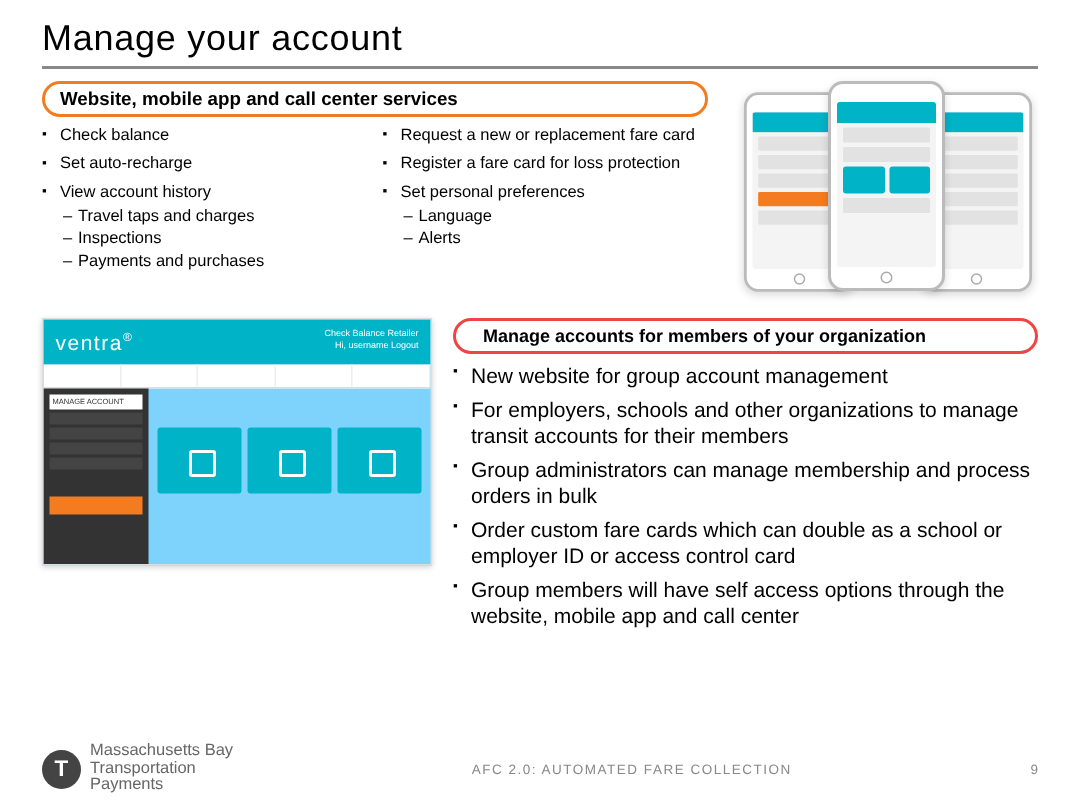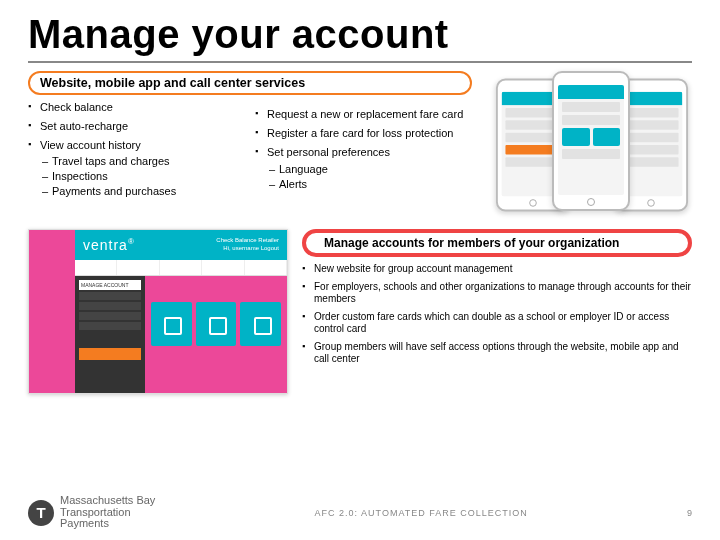--- a/index.html
+++ b/index.html
@@ -1,24 +1,24 @@
 <!DOCTYPE html>
 <html><head>
 <meta charset="utf-8">
 <style>
   * { box-sizing: border-box; margin: 0; padding: 0; }
   html, body { width: 720px; height: 540px; font-family: Arial, Helvetica, sans-serif; background: #fff; overflow: hidden; }
   .slide { position: relative; width: 720px; height: 540px; padding: 12px 28px 0 28px; }
-  .title { font-size: 40px; font-weight: 700; color: #000; letter-spacing: 0.5px; }
+  .title { font-size: 24px; font-weight: 400; color: #000; letter-spacing: 0.5px; }
   .hr { height: 2px; background: #888; margin: 4px 0 8px 0; }
 
   .upper { display: flex; gap: 20px; }
   .upper-left { flex: 1; }
   .banner { background: #fff; border: 2px solid #f47c20; border-radius: 14px; padding: 3px 10px; font-weight: bold; font-size: 12.5px; color: #000; margin-bottom: 6px; display: inline-block; width: 100%; }
-  .cols { display: flex; gap: 10px; font-size: 11px; color: #000; align-items: center; }
+  .cols { display: flex; gap: 10px; font-size: 11px; color: #000; }
   .col { flex: 1; }
   ul.sq { list-style: none; padding: 0; margin: 0; }
   ul.sq > li { position: relative; padding-left: 12px; margin-bottom: 5px; line-height: 1.25; }
   ul.sq > li::before { content: "▪"; position: absolute; left: 0; top: 0; font-size: 9px; color: #000; }
   ul.dash { list-style: none; padding: 0; margin: 2px 0 0 0; }
   ul.dash > li { position: relative; padding-left: 12px; line-height: 1.35; }
   ul.dash > li::before { content: "–"; position: absolute; left: 2px; top: 0; }
 
   .phones { width: 200px; height: 148px; position: relative; }
   .phone { position: absolute; width: 78px; height: 140px; background: #fff; border: 2px solid #bbb; border-radius: 10px; box-shadow: 0 2px 6px rgba(0,0,0,0.15); }
@@ -27,40 +27,40 @@
   .phone .scr .row { height: 10px; background: #e2e2e2; margin: 3px 4px; border-radius: 1px; }
   .phone .scr .orange { background:#f47c20; }
   .phone .scr .tile { display:flex; gap:3px; margin:3px 4px; }
   .phone .scr .tile div { flex:1; height:18px; background:#00b3c6; border-radius:2px; }
   .phone .btn { position:absolute; bottom:3px; left:50%; width:8px; height:8px; margin-left:-4px; border:1px solid #aaa; border-radius:50%; }
   .phone.p1 { left: 2px; top: 4px; transform: scale(0.95); z-index:1; }
   .phone.p2 { left: 60px; top: 0; z-index:3; }
   .phone.p3 { left: 120px; top: 4px; transform: scale(0.95); z-index:2; }
 
   .lower { display: flex; gap: 14px; margin-top: 10px; }
-  .webshot { width: 260px; height: 165px; background: #ec4899; border: 1px solid #ddd; box-shadow: 0 1px 4px rgba(0,0,0,0.2); position: relative; overflow:hidden;padding-left:46px; }
+  .webshot { width: 260px; height: 165px; background: #7dd3fc; border: 1px solid #ddd; box-shadow: 0 1px 4px rgba(0,0,0,0.2); position: relative; overflow:hidden; }
   .web-top { height: 30px; background: #00b3c6; display:flex; align-items:center; justify-content:space-between; padding:0 8px; }
   .web-top .brand { color:#fff; font-size:14px; letter-spacing:1px; }
   .web-top .brand sup { color:#fff; font-size:8px; }
   .web-top .meta { color:#fff; font-size:6px; text-align:right; line-height:1.3; }
   .web-nav { height:16px; background:#fff; border-bottom:1px solid #ddd; display:flex; }
   .web-nav div { flex:1; border-right:1px solid #eee; }
   .web-body { display:flex; height: calc(100% - 46px); }
   .web-side { width:70px; background:#333; padding:4px; }
   .web-side .sh { background:#fff; color:#333; font-size:5px; padding:2px; margin-bottom:2px; }
   .web-side .sl { background:#444; height:8px; margin-bottom:2px; }
   .web-side .ob { background:#f47c20; height:12px; margin-top:18px; }
   .web-main { flex:1; padding:6px; }
   .web-main .tiles { display:flex; gap:4px; margin-top:20px; }
   .web-main .tiles div { flex:1; height:44px; background:#00b3c6; border-radius:2px; position:relative; }
   .web-main .tiles div::after { content:""; position:absolute; left:50%; top:50%; width:14px; height:14px; margin:-7px 0 0 -7px; border:2px solid #fff; border-radius:2px; }
 
   .lower-right { flex:1; }
-  .banner2 { background:#fff; border:4px solid #ef4444; border-radius:14px; padding:3px 18px; font-weight:bold; font-size:12px; margin-bottom:6px; }
-  .lower-right ul.sq > li { font-size: 10px; margin-bottom: 5px; }
+  .banner2 { background:#fff; border:2px solid #ef4444; border-radius:14px; padding:3px 18px; font-weight:bold; font-size:12px; margin-bottom:6px; }
+  .lower-right ul.sq > li { font-size: 14px; margin-bottom: 5px; }
 
   .footer { position:absolute; bottom:10px; left:28px; right:28px; display:flex; align-items:center; justify-content:space-between; }
   .logo { display:flex; align-items:center; gap:6px; }
   .tcirc { width:26px; height:26px; background:#444; border-radius:50%; display:flex; align-items:center; justify-content:center; color:#fff; font-size:15px; font-weight:bold; }
   .ltxt { font-size:11px; color:#666; line-height:1.05; }
   .ftxt { font-size:9px; color:#888; letter-spacing:1px; }
   .pg { font-size:9px; color:#888; }
 </style>
 </head>
 <body>
@@ -173,21 +173,22 @@
               <div></div>
             </div>
         </div>
       </div>
     </div>
 
     <div class="lower-right">
       <div class="banner2">Manage accounts for members of your organization</div>
       <ul class="sq">
         <li>New website for group account management</li>
-        <li>For employers, schools and other organizations to manage through accounts for their members</li>
+        <li>For employers, schools and other organizations to manage transit accounts for their members</li>
+        <li>Group administrators can manage membership and process orders in bulk</li>
         <li>Order custom fare cards which can double as a school or employer ID or access control card</li>
         <li>Group members will have self access options through the website, mobile app and call center</li>
       </ul>
     </div>
   </div>
 
   <div class="footer">
     <div class="logo">
       <div class="tcirc">T</div>
       <div class="ltxt">

